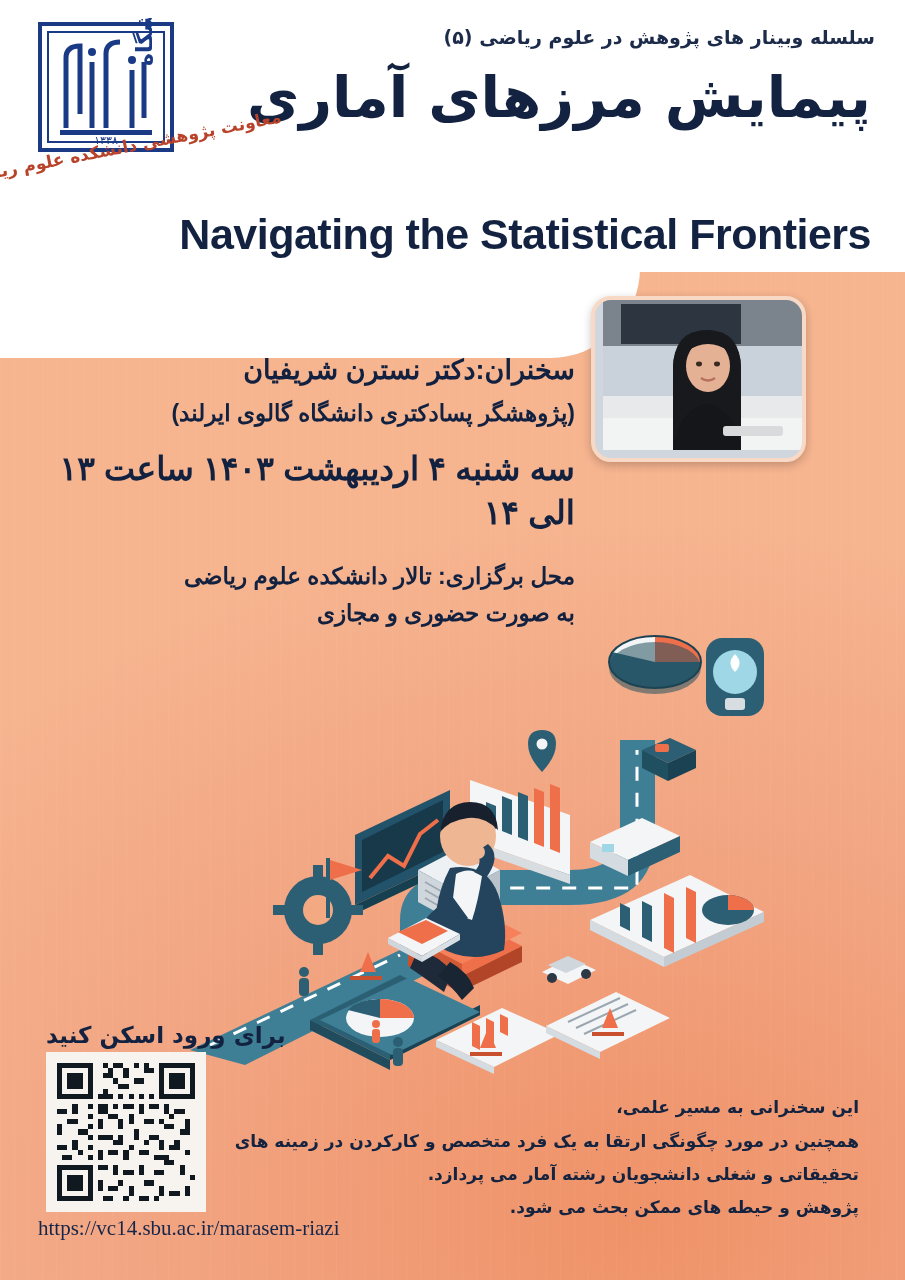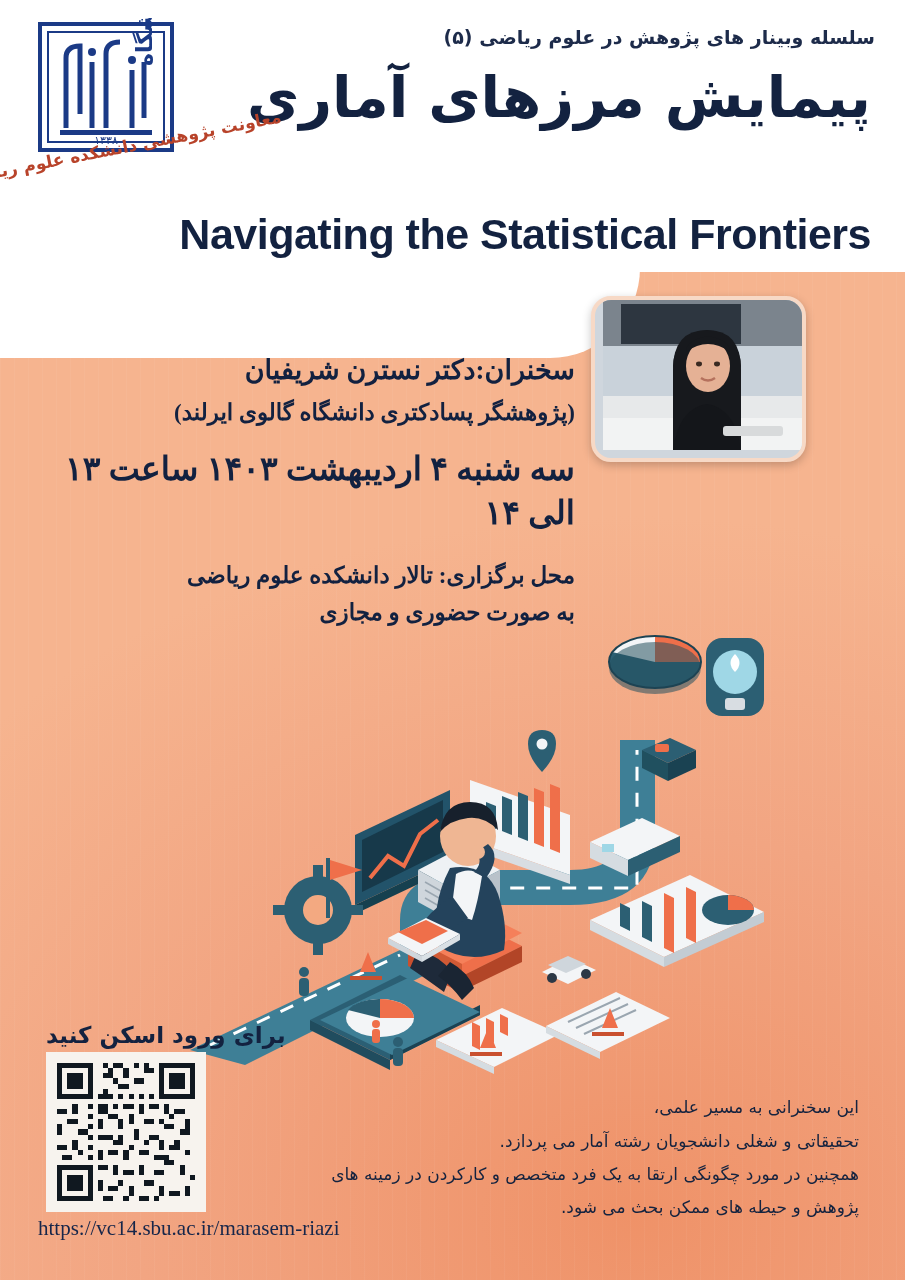--- a/index.html
+++ b/index.html
@@ -132,21 +132,21 @@
 
   .info-block {
     position: absolute;
     top: 352px;
     right: 330px;
     width: 530px;
     direction: rtl;
     text-align: right;
     z-index: 6;
     color: #122140;
-    font-family: Liberation Serif, serif;
+    font-family: Liberation Sans, sans-serif;
     font-weight: bold;
   }
   .speaker {
     font-size: 27px;
     line-height: 1.35;
     white-space: nowrap;
   }
   .affiliation {
     font-size: 23px;
     line-height: 1.5;
@@ -215,21 +215,21 @@
     position: absolute;
     right: 46px;
     bottom: 56px;
     width: 430px;
     direction: rtl;
     text-align: right;
     color: #14233f;
     font-size: 17px;
     line-height: 1.95;
     font-family: "DejaVu Sans", sans-serif;
-    font-weight: normal;
+    font-weight: bold;
     z-index: 7;
   }
   .abstract div { white-space: nowrap; }
 </style>
 </head>
 <body>
 
 <div id="poster">
 
   <div class="white-band"></div>
@@ -533,18 +533,18 @@
         <path d="M17 27h2v1h-2zM20 27h1v1h-1zM23 11h1v1h-1zM21 12h1v1h-1zM24 16h1v1h-1z"></path>
         <path d="M9 15h1v1H9zM12 16h1v1h-1zM15 17h1v1h-1zM18 16h1v1h-1zM21 19h2v1h-2z"></path>
       </g>
     </svg>
   </div>
 
   <div class="url">https://vc14.sbu.ac.ir/marasem-riazi</div>
 
   <div class="abstract">
     <div>این سخنرانی به مسیر علمی،</div>
+    <div>همچنین در مورد چگونگی ارتقا به یک فرد متخصص و کارکردن در زمینه های</div>
     <div>تحقیقاتی و شغلی دانشجویان رشته آمار می پردازد.</div>
-    <div>همچنین در مورد چگونگی ارتقا به یک فرد متخصص و کارکردن در زمینه های</div>
     <div>پژوهش و حیطه های ممکن بحث می شود.</div>
   </div>
 
 </div>
 
 </body></html>

